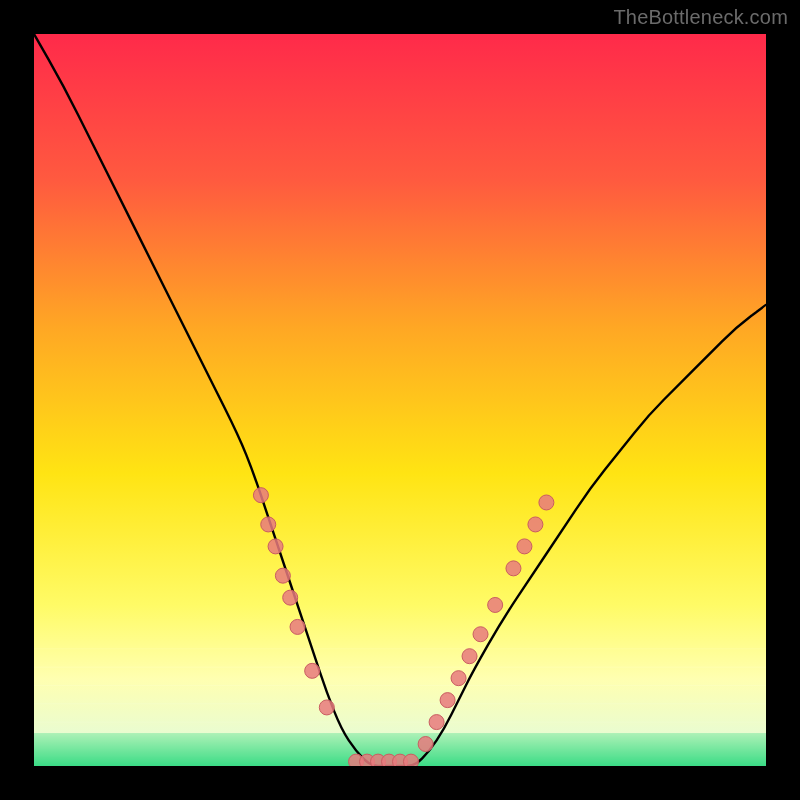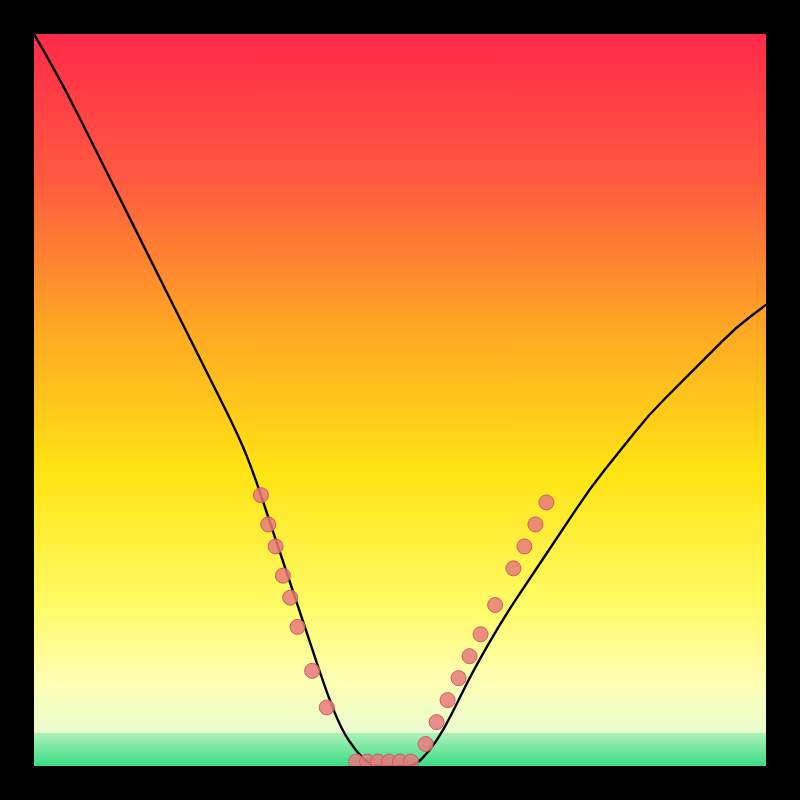--- a/index.html
+++ b/index.html
@@ -34,20 +34,21 @@
     top: 34px;
     width: 732px;
     height: 732px;
   }
   svg { display: block; }
 </style>
 </head>
 <body>
 
 <div class="frame">
+  <div class="watermark">TheBottleneck.com</div>
   <div class="plot">
     <svg id="chart-svg" width="732" height="732" viewBox="0 0 732 732">
         <defs>
           <linearGradient id="bg-grad" x1="0" y1="0" x2="0" y2="1">
             <stop offset="0%" stop-color="#ff2a4a"></stop>
             <stop offset="20%" stop-color="#ff5a3f"></stop>
             <stop offset="40%" stop-color="#ffa724"></stop>
             <stop offset="60%" stop-color="#ffe413"></stop>
             <stop offset="78%" stop-color="#fffb66"></stop>
             <stop offset="88%" stop-color="#ffffb0"></stop>

